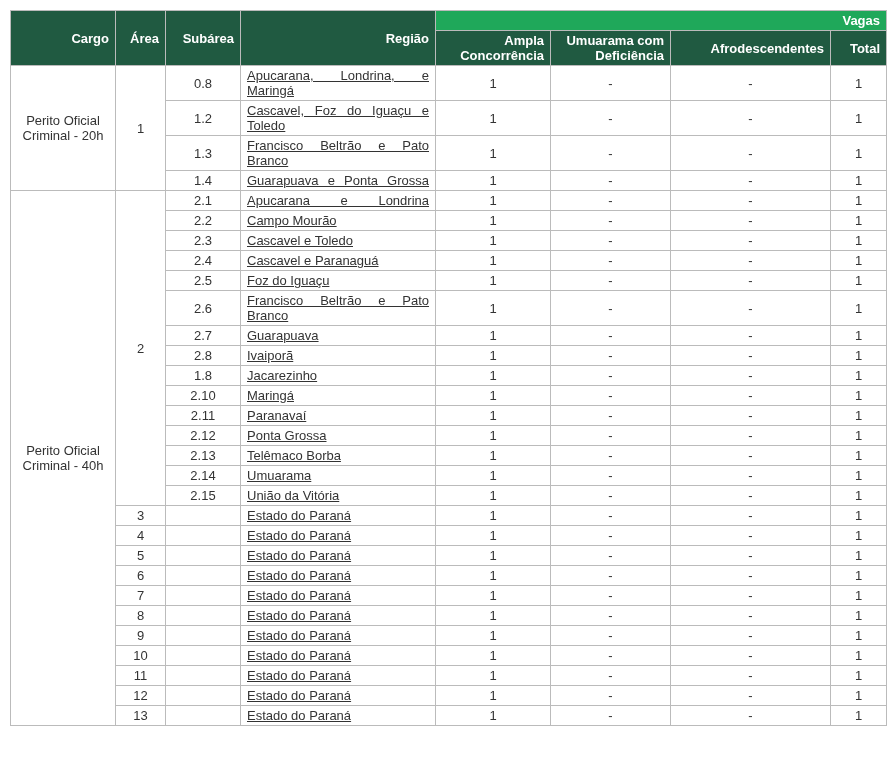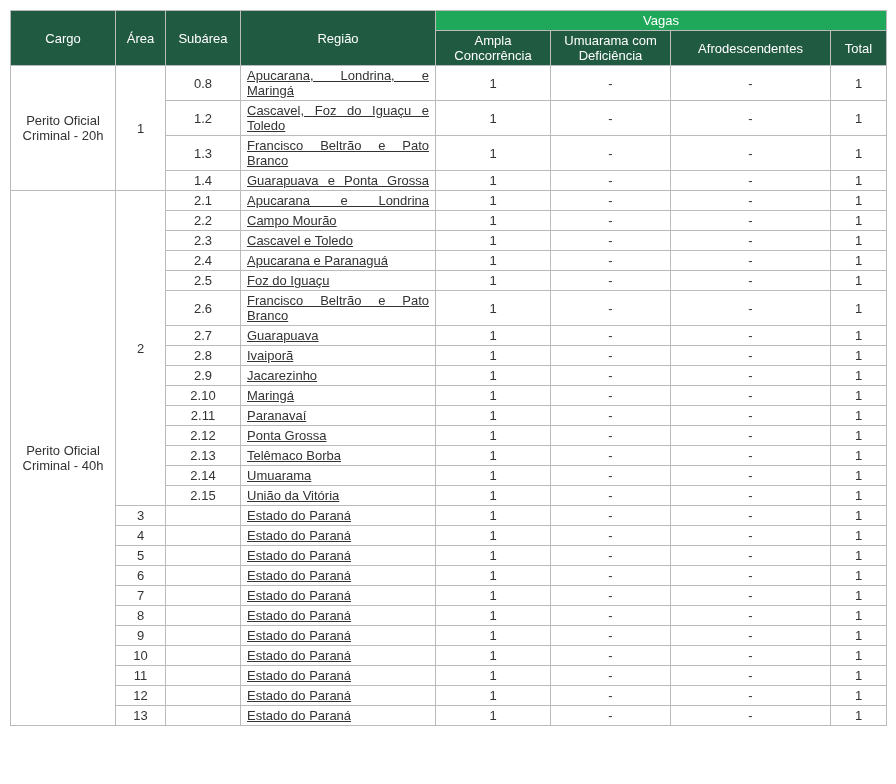--- a/index.html
+++ b/index.html
@@ -23,22 +23,22 @@
   col.c-v2      { width: 120px; }
   col.c-v3      { width: 160px; }
   col.c-v4      { width: 56px;  }
 
   th, td {
     border: 1px solid #bbb;
     padding: 2px 6px;
     vertical-align: middle;
   }
   th {
-    font-weight: normal;
-    text-align: center;
+    font-weight: bold;
+    text-align: right;
   }
   .hdr-dark {
     background: #205a41;
     color: #fff;
   }
   .hdr-green {
     background: #1fa85a;
     color: #fff;
   }
   td.center { text-align: center; }
@@ -130,21 +130,21 @@
       <tr>
         <td class="center">2.3</td>
         <td class="regiao single">Cascavel e Toledo</td>
         <td class="center">1</td>
         <td class="center">-</td>
         <td class="center">-</td>
         <td class="center">1</td>
       </tr>
       <tr>
         <td class="center">2.4</td>
-        <td class="regiao single">Apucarana e Paranaguá</td>
+        <td class="regiao single">Cascavel e Paranaguá</td>
         <td class="center">1</td>
         <td class="center">-</td>
         <td class="center">-</td>
         <td class="center">1</td>
       </tr>
       <tr>
         <td class="center">2.5</td>
         <td class="regiao single">Foz do Iguaçu</td>
         <td class="center">1</td>
         <td class="center">-</td>
@@ -169,21 +169,21 @@
       </tr>
       <tr>
         <td class="center">2.8</td>
         <td class="regiao single">Ivaiporã</td>
         <td class="center">1</td>
         <td class="center">-</td>
         <td class="center">-</td>
         <td class="center">1</td>
       </tr>
       <tr>
-        <td class="center">2.9</td>
+        <td class="center">1.8</td>
         <td class="regiao single">Jacarezinho</td>
         <td class="center">1</td>
         <td class="center">-</td>
         <td class="center">-</td>
         <td class="center">1</td>
       </tr>
       <tr>
         <td class="center">2.10</td>
         <td class="regiao single">Maringá</td>
         <td class="center">1</td>

